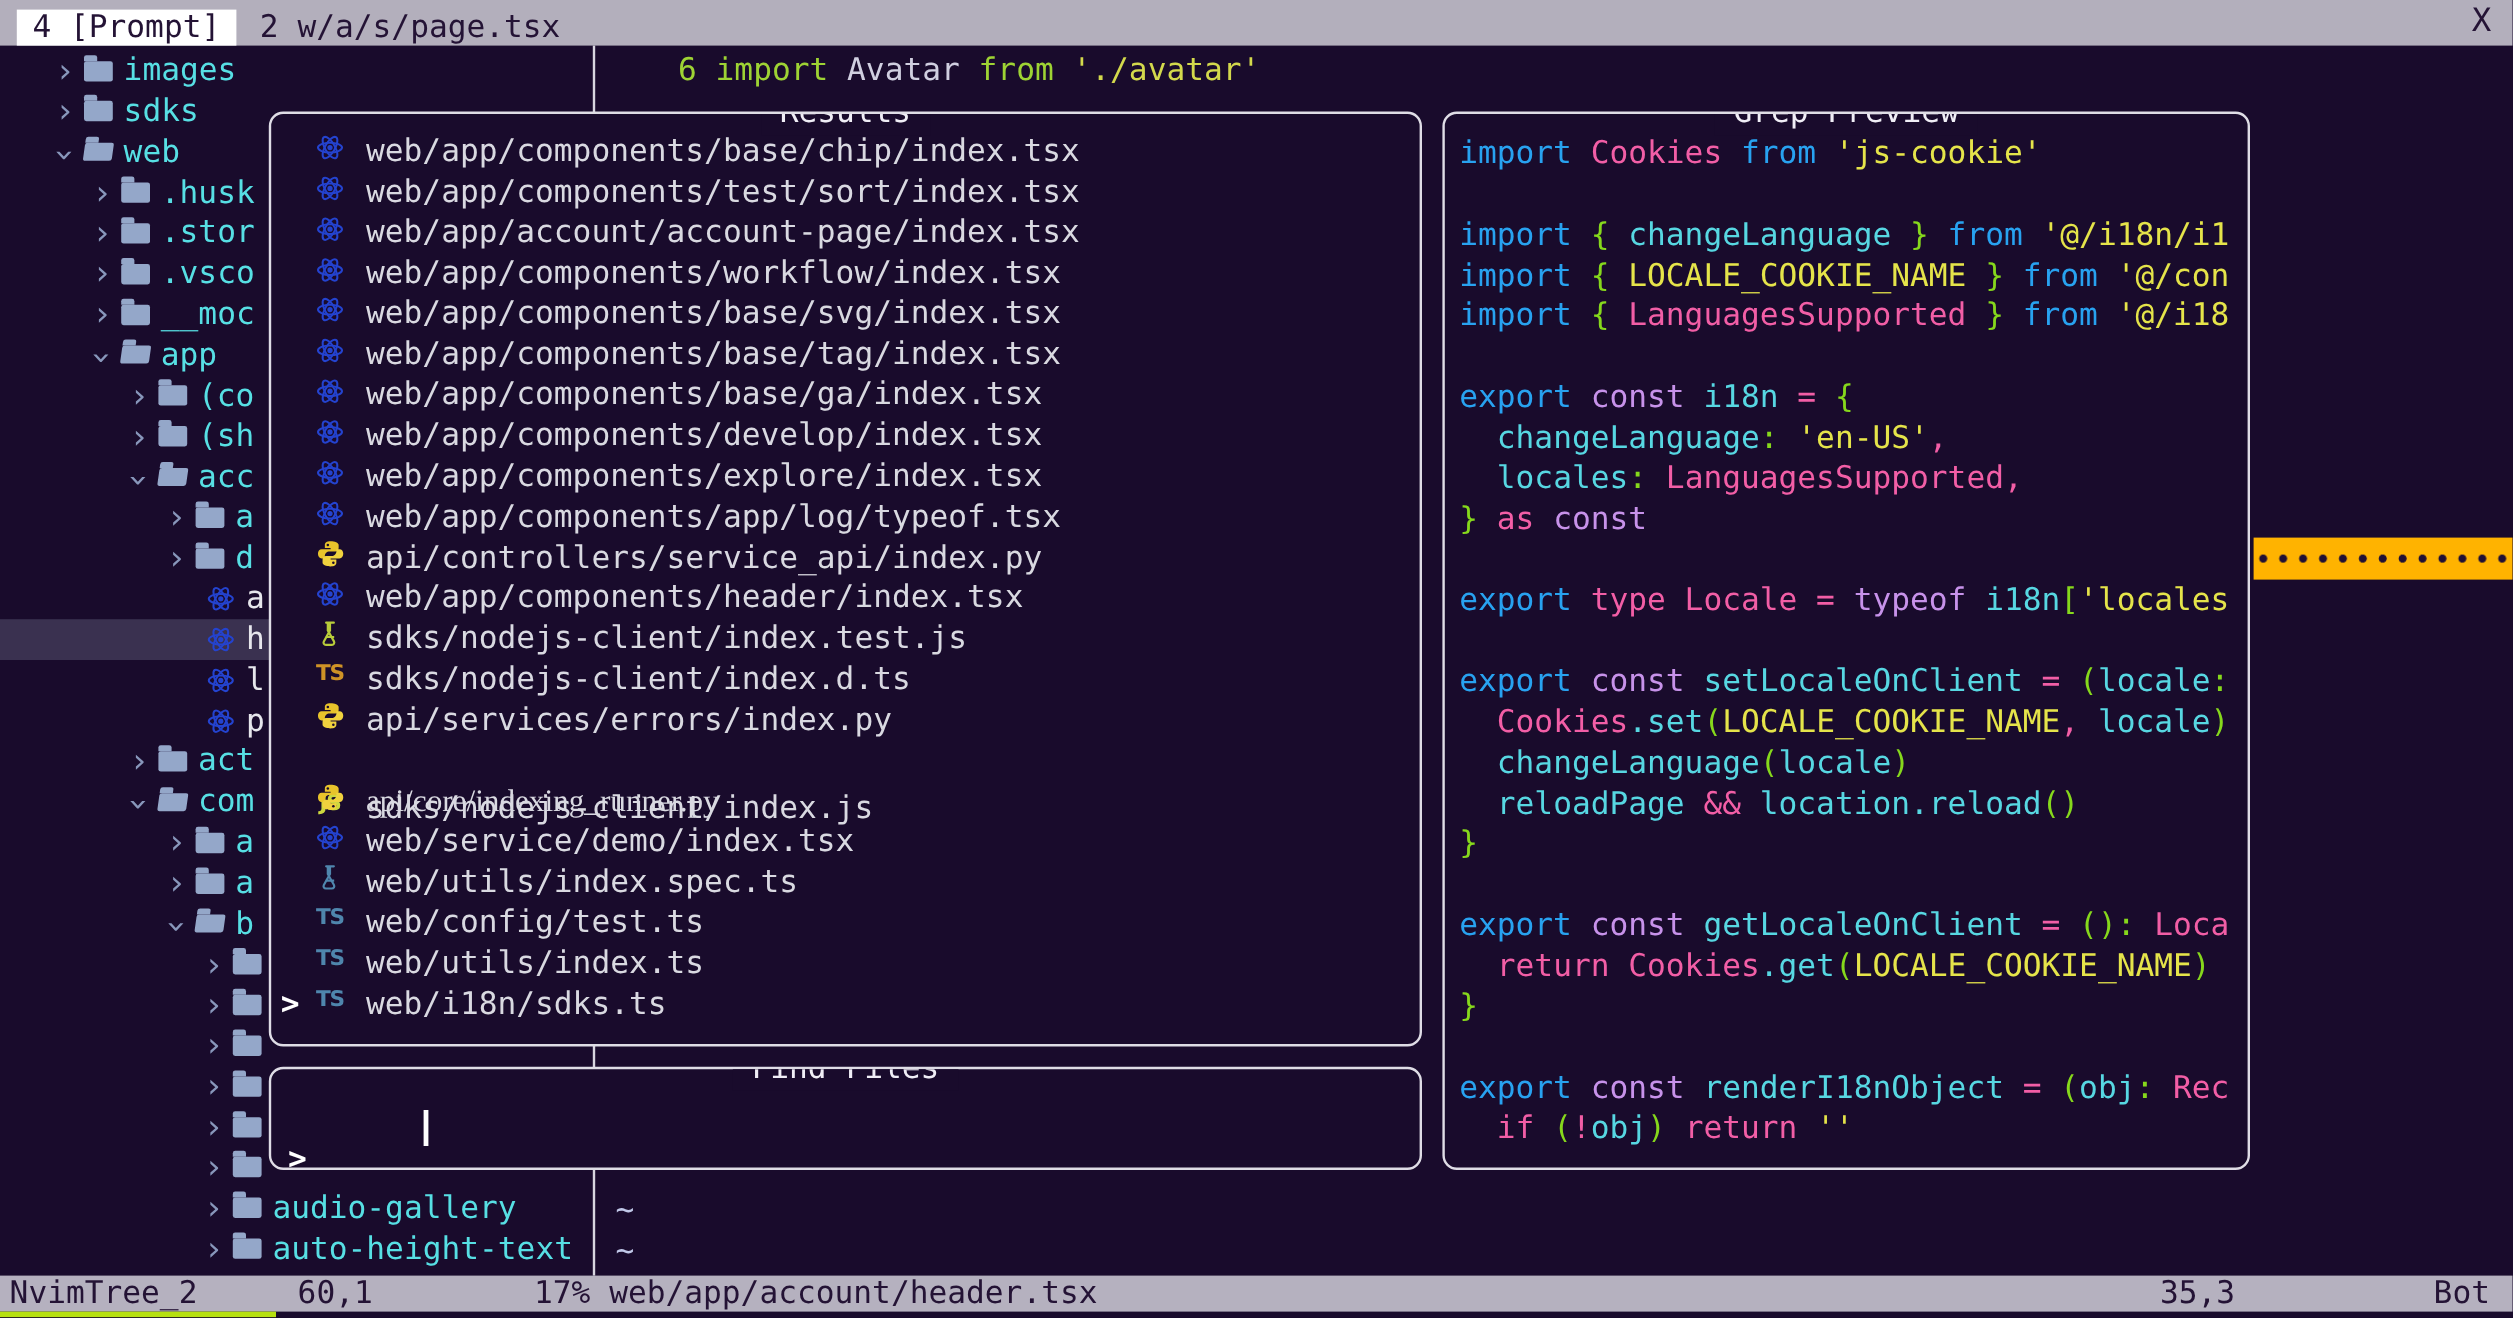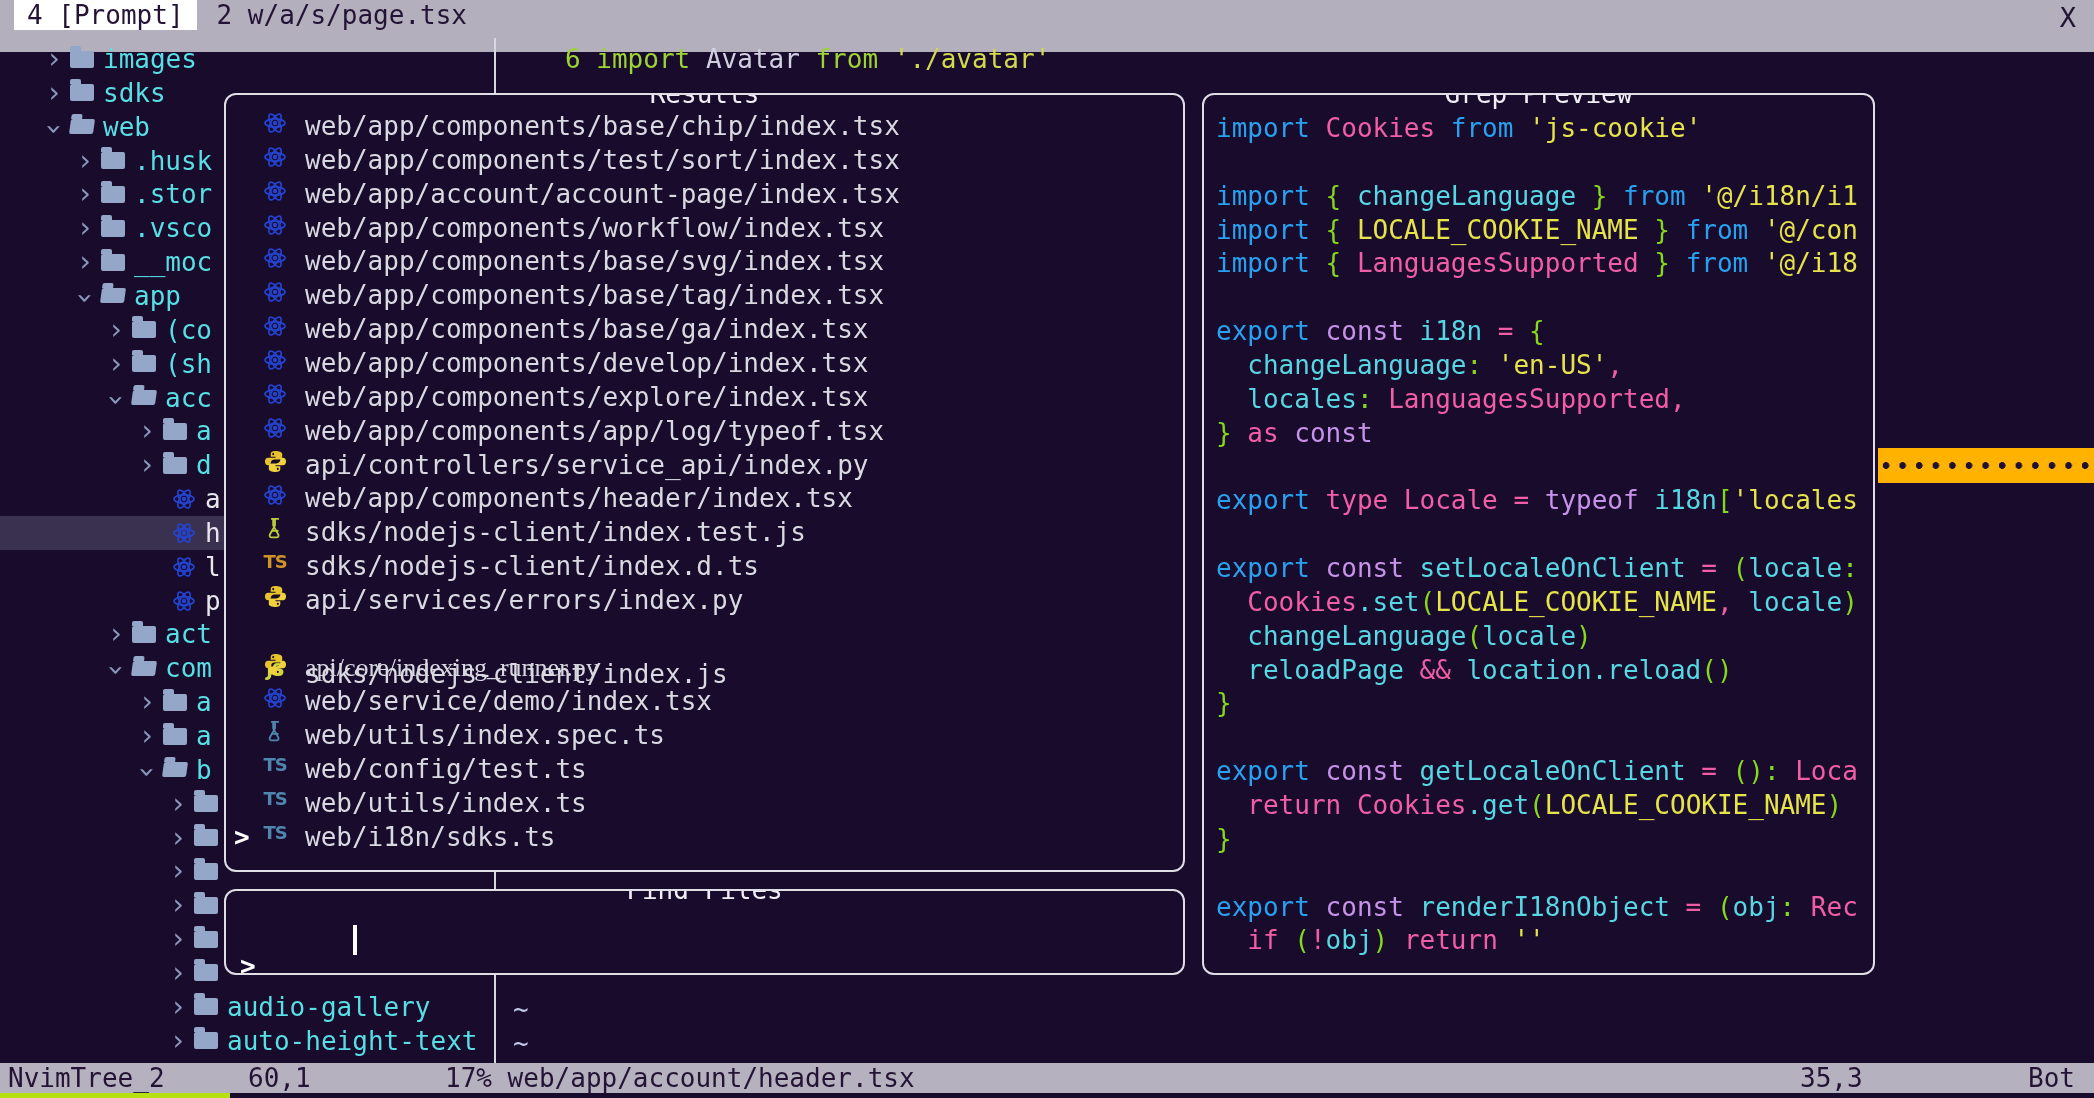--- a/index.html
+++ b/index.html
@@ -11,21 +11,21 @@
     --green:#b6e010; --orange:#ffb300; --sep:#d8d6e0;
     --tok-kw:#28a2f0; --tok-pk:#f25ea6; --tok-vi:#c792ea; --tok-cy:#57d7e2; --tok-ye:#e5e44a; --tok-gr:#86d81c; --tok-wh:#d8d8e0;
     --ed-lime:#9ed334; --ed-str:#d3d94c; --ed-wh:#d0cfe0;
   }
   *{box-sizing:border-box;margin:0;padding:0}
   html,body{width:2094px;height:1098px;overflow:hidden;background:var(--bg);
     font-family:"DejaVu Sans Mono","Liberation Mono",monospace;}
   .screen{position:relative;width:2094px;height:1098px;background:var(--bg);overflow:hidden}
 
   
-  .tabline{position:absolute;left:0;top:0;width:100%;height:52px;background:var(--tab-bg);display:flex;align-items:flex-start}
+  .tabline{position:absolute;left:0;top:0;width:100%;height:38px;background:var(--tab-bg);display:flex;align-items:flex-end}
   .tab-notch{width:14px;background:var(--bg)}
   .tab{display:flex;align-items:center;padding:0 13px;font-size:26px;color:var(--sb-text);white-space:pre}
   .tab.active{background:var(--tab-active)}
   .tab:not(.active){padding-left:20px}
   .tab-close{position:absolute;right:18px;top:2px;font-size:27px;color:var(--sb-text)}
 
   
   .tree-row{position:absolute;left:0;height:34px;width:494px;display:flex;align-items:center;font-size:26px;white-space:pre;overflow:hidden}
   .tree-row.hl{background:var(--tree-hl)}
   .chev{width:20px;margin-right:6px;color:var(--tree-chev);font-size:28px;line-height:1;display:inline-flex;justify-content:center}

